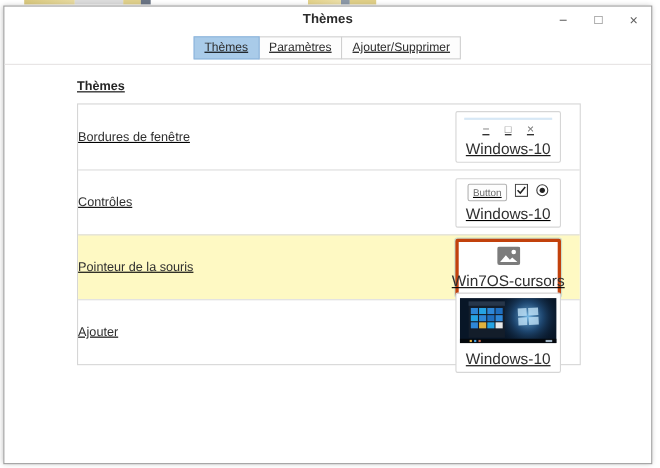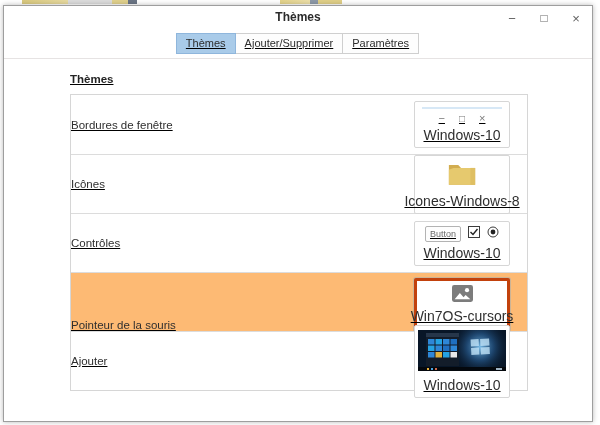--- a/index.html
+++ b/index.html
@@ -29,21 +29,21 @@
          background:#fdfdfd; border:1px solid #cfcfcf; margin-left:-1px; }
   .tab.active { background:#a9cbe9; border-color:#8fb6dc; position:relative; z-index:1; }
   .tab-underline { border-top:1px solid #e6e3e3; margin-top:4px; }
 
   .content { padding:14px 0 0 66px; }
   .section-title { font-size:11.5px; font-weight:bold; color:#242424; }
 
   .theme-list { margin-top:9px; width:458px; border:1px solid #d6d6d6; background:#fff; }
   .theme-row { height:59px; display:flex; align-items:center; }
   .theme-row + .theme-row { border-top:1px solid #dcdcdc; }
-  .theme-row.selected { background:#fdba74;align-items:flex-end; }
+  .theme-row.selected { background:#fef9c3; }
   .row-label { flex:1; font-size:11.5px; color:#2f2f2f; }
 
   .preview-btn { width:96px; margin-right:17px; background:#ffffff;
                  border:1px solid #d6d6d6; border-radius:2px;
                  display:flex; flex-direction:column; align-items:center;
                  justify-content:center; padding:4px 2px; cursor:pointer;
                  font-family:inherit; }
   .theme-row.selected .preview-btn { border:3px solid #c2410c; box-shadow:0 0 0 1px rgba(111,168,216,.35); }
   .preview-value { font-size:14px; color:#2f2f2f; margin-top:3px; white-space:nowrap; }
 
@@ -75,22 +75,22 @@
     <div class="title">Thèmes</div>
     <div class="win-controls">
       <button class="win-btn">−</button>
       <button class="win-btn maxi">□</button>
       <button class="win-btn">×</button>
     </div>
   </div>
 
   <div class="tabstrip">
     <div class="tab active">Thèmes</div>
+    <div class="tab">Paramètres</div>
     <div class="tab">Ajouter/Supprimer</div>
-    <div class="tab">Paramètres</div>
   </div>
   <div class="tab-underline"></div>
 
   <div class="content">
     <div class="section-title">Thèmes</div>
 
     <div class="theme-list">
 
       <div class="theme-row">
         <span class="row-label">Bordures de fenêtre</span>
@@ -98,33 +98,20 @@
           <span class="wb-line"></span>
           <span class="wb-icons">
             <span class="g">−</span>
             <span class="g maxi">□</span>
             <span class="g">×</span>
           </span>
           <span class="preview-value">Windows-10</span>
         </button>
       </div>
 
-      <div class="theme-row">
-        <span class="row-label">Icônes</span>
-        <button class="preview-btn">
-          <span>
-            <svg width="30" height="27" viewBox="0 0 32 28">
-              <path d="M2 5 h10 l3 3 h15 v18 H2 z" fill="#d2ad50"></path>
-              <path d="M2 26 V10 l5 -2 h23 v18 z" fill="#e6c96e"></path>
-              <path d="M25 8 h5 v18 h-5 z" fill="#dcbb5c" opacity="0.7"></path>
-            </svg>
-          </span>
-          <span class="preview-value">Icones-Windows-8</span>
-        </button>
-      </div>
 
       <div class="theme-row">
         <span class="row-label">Contrôles</span>
         <button class="preview-btn">
           <span class="ctl-row">
             <span class="mini-button">Button</span>
             <span>
               <svg width="12" height="12" viewBox="0 0 12 12">
                 <rect x="0.5" y="0.5" width="11" height="11" fill="#fff" stroke="#3c3c3c"></rect>
                 <path d="M2.5 6 L5 8.5 L9.5 3" fill="none" stroke="#222" stroke-width="1.4"></path>

